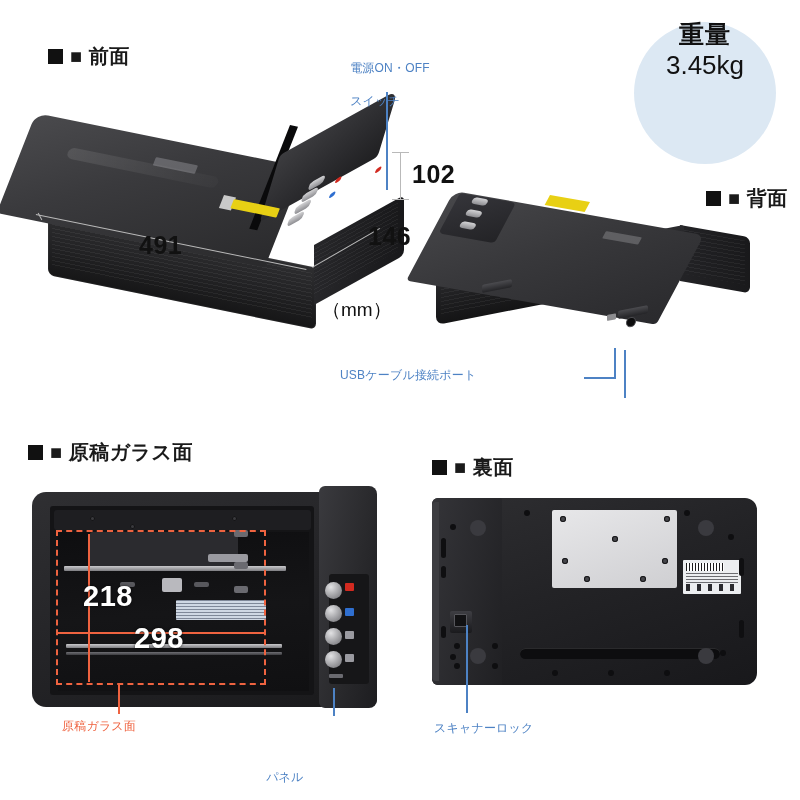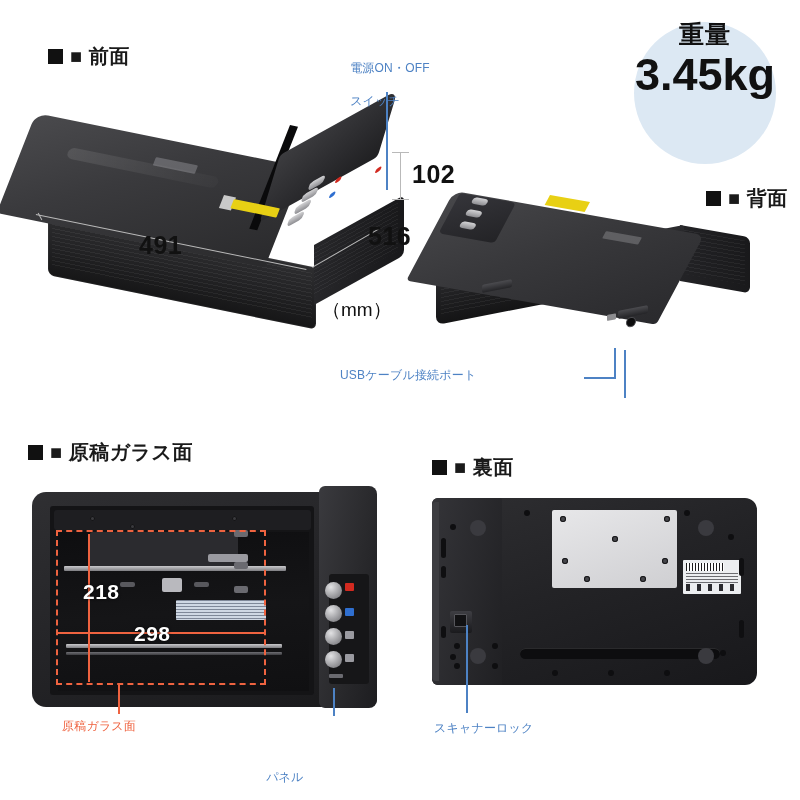--- a/index.html
+++ b/index.html
@@ -62,21 +62,21 @@
     position: absolute;
     color: #111111;
     font-size: 25px;
     font-weight: 700;
     letter-spacing: 0.5px;
     white-space: pre;
   }
   .dim-w {
     position: absolute;
     color: #ffffff;
-    font-size: 21px;
+    font-size: 29px;
     font-weight: 700;
     letter-spacing: 0.5px;
     white-space: pre;
     text-shadow: 0 0 3px rgba(0,0,0,.8);
   }
   .mm {
     position: absolute;
     color: #111111;
     font-size: 19px;
     font-weight: 500;
@@ -99,22 +99,22 @@
   }
   #weight-badge .w-label {
     color: #111;
     font-size: 25px;
     font-weight: 700;
     letter-spacing: 1px;
     margin-bottom: 5px;
   }
   #weight-badge .w-value {
     color: #111;
-    font-size: 45px;
-    font-weight: 700;
+    font-size: 26px;
+    font-weight: 400;
     letter-spacing: 0px;
   }
 
   
   .art { position: absolute; }
 
   
   #front-view { left: 18px; top: 95px; width: 400px; height: 220px; }
 
   .fv-base-front {
@@ -416,21 +416,21 @@
     <div class="fv-led" style="left:318px; top:84px; background:#d22a20;"></div>
     <div class="fv-led" style="left:312px; top:99px; background:#2f6fd0;"></div>
     <div class="fv-led" style="left:358px; top:74px; background:#d22a20;"></div>
   </div>
 
   <div class="dimline" style="left:36px; top:216px; width:8px; height:1px; transform:rotate(62deg);"></div>
   <div class="dimline" style="left:36px; top:214px; width:276px; height:1px; transform:rotate(11.5deg); transform-origin:left top;"></div>
   <div class="dim" style="left:139px; top:231px;">491</div>
 
   <div class="dimline" style="left:312px; top:267px; width:78px; height:1px; transform:rotate(-30deg); transform-origin:left top;"></div>
-  <div class="dim" style="left:368px; top:222px;">516</div>
+  <div class="dim" style="left:368px; top:222px;">146</div>
 
   <div class="dimline" style="left:400px; top:152px; width:1px; height:47px;"></div>
   <div class="dimline" style="left:392px; top:152px; width:17px; height:1px;"></div>
   <div class="dimline" style="left:392px; top:199px; width:17px; height:1px;"></div>
   <div class="dim" style="left:412px; top:160px;">102</div>
 
   <div class="mm" style="left:322px; top:297px;">（mm）</div>
 
   <div class="callout blue" style="left:336px; top:44px;">
     <span>電源ON・OFF</span><br>

